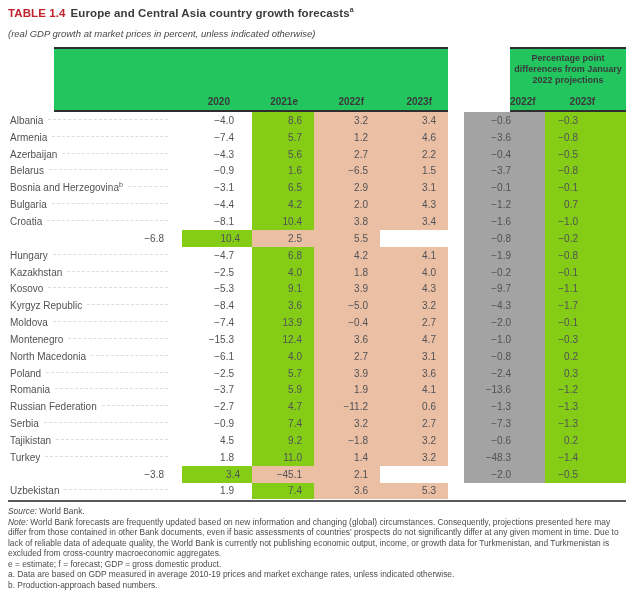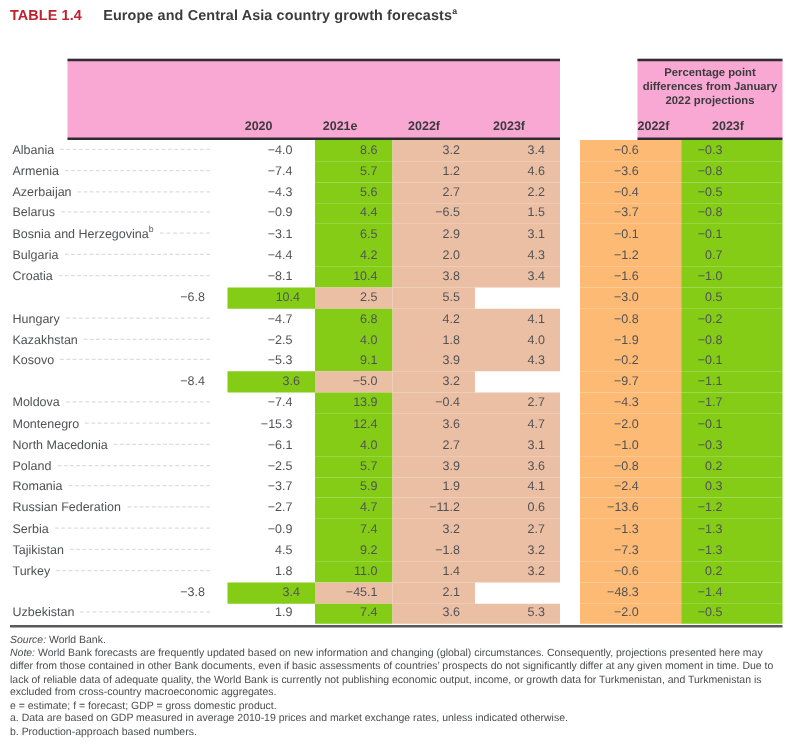--- a/index.html
+++ b/index.html
@@ -4,67 +4,68 @@
 <style>
   html,body { margin:0; padding:0; background:#ffffff; }
   .page {
     position:relative; width:634px; height:597px; background:#ffffff;
     font-family:"Liberation Sans", sans-serif; color:#515256; overflow:hidden;
   }
   sup { font-size:7px; line-height:0; }
 
   
   .title { position:absolute; left:8px; top:7px; font-size:11.5px; font-weight:bold; color:#3b3b3d; letter-spacing:.1px; }
-  .title .tag { color:#c0232e; margin-right:17px; }
+  .title .tag { color:#c0232e; margin-right:5px; }
   .subtitle { position:absolute; left:8px; top:28px; font-size:9.5px; font-style:italic; color:#47484b; }
 
   
   .main-block { position:absolute; left:8px; top:47px; width:440px; }
   .diff-block { position:absolute; left:464px; top:47px; width:162px; }
 
   .band {
-    background:#f9a8d4; height:61px; position:relative;
+    background:#22c55e; height:61px; position:relative;
     border-top:2px solid #2e2e30; border-bottom:2px solid #2e2e30;margin-left:46px;
   }
-  .band-labels { position:absolute; left:0; right:16px; bottom:3px; display:grid; grid-template-columns:1fr 70px 62px 66px 68px; }
+  .band-labels { position:absolute; left:0; right:4px; bottom:3px; display:grid; grid-template-columns:1fr 70px 62px 66px 68px; }
   .hl { font-weight:bold; font-size:10px; color:#3a3a3c; }
 
   .diff-head { padding-top:4px; text-align:center; font-weight:bold; font-size:9px; line-height:11px; color:#3a3a3c; }
   .dlabels { position:absolute; left:0; right:0; bottom:3px; display:grid; grid-template-columns:1fr 1fr; }
 
   
   .trow { display:grid; grid-template-columns:1fr 70px 62px 66px 68px; height:16.85px; align-items:center; font-size:10px; }
   .drow { display:grid; grid-template-columns:1fr 1fr; height:16.85px; align-items:center; font-size:10px; }
   .cell { height:100%; display:flex; align-items:center; }
   .num { justify-content:flex-end; text-align:right; }
   .c0 { padding-right:18px; }
   .c1 { padding-right:12px; background:#84cc16; }
   .c2 { padding-right:12px; background:#ebbfa4; }
   .c3 { padding-right:12px; background:#ebbfa4; }
-  .d0 { padding-right:34px; background:#fdba74; }
+  .d0 { padding-right:34px; background:#a3a3a3; }
   .d1 { padding-right:48px; background:#84cc16; }
   .dlabels .d0, .dlabels .d1 { background:transparent; }
   .band-labels .c1, .band-labels .c2, .band-labels .c3 { background:transparent; }
   .country { padding-left:2px; font-size:10px; color:#515256;text-align:center; }
   .leader { flex:1; border-bottom:1px dashed #dcdddf; align-self:center; margin:0 14px 0 5px; transform:translateY(-1px); }
 
   .bottom-rule { position:absolute; left:8px; top:500px; width:618px; height:2px; background:#58595b; }
 
   
   .footer { position:absolute; left:8px; top:506px; width:620px; font-size:8.4px; line-height:10.5px; color:#4b4c4e; }
   .fline i { }
 </style>
 </head>
 <body>
 
 <div class="page">
 
   <div class="title">
     <span class="tag">TABLE 1.4</span><span>Europe and Central Asia country growth forecasts</span><sup>a</sup>
   </div>
+  <div class="subtitle">(real GDP growth at market prices in percent, unless indicated otherwise)</div>
 
   <div class="main-block">
     <div class="band">
       <div class="band-labels">
         <div class="cell"></div>
         <div class="cell num c0 hl">2020</div>
         <div class="cell num c1 hl">2021e</div>
         <div class="cell num c2 hl">2022f</div>
         <div class="cell num c3 hl">2023f</div>
       </div>
@@ -99,21 +100,21 @@
           <div class="cell num c1">5.6</div>
           <div class="cell num c2">2.7</div>
           <div class="cell num c3">2.2</div>
         </div>
         <div class="trow">
           <div class="cell country">
             <span>Belarus</span>
             <span class="leader"></span>
           </div>
           <div class="cell num c0">−0.9</div>
-          <div class="cell num c1">4.4</div>
+          <div class="cell num c1">1.6</div>
           <div class="cell num c2">−6.5</div>
           <div class="cell num c3">1.5</div>
         </div>
         <div class="trow">
           <div class="cell country">
             <span>Bosnia and Herzegovina<sup>b</sup></span>
             <span class="leader"></span>
           </div>
           <div class="cell num c0">−3.1</div>
           <div class="cell num c1">6.5</div>
@@ -170,20 +171,24 @@
           <div class="cell country">
             <span>Kosovo</span>
             <span class="leader"></span>
           </div>
           <div class="cell num c0">−5.3</div>
           <div class="cell num c1">9.1</div>
           <div class="cell num c2">3.9</div>
           <div class="cell num c3">4.3</div>
         </div>
         <div class="trow">
+          <div class="cell country">
+            <span>Kyrgyz Republic</span>
+            <span class="leader"></span>
+          </div>
           <div class="cell num c0">−8.4</div>
           <div class="cell num c1">3.6</div>
           <div class="cell num c2">−5.0</div>
           <div class="cell num c3">3.2</div>
         </div>
         <div class="trow">
           <div class="cell country">
             <span>Moldova</span>
             <span class="leader"></span>
           </div>
@@ -326,24 +331,20 @@
         </div>
         <div class="drow">
           <div class="cell num d0">−1.2</div>
           <div class="cell num d1">0.7</div>
         </div>
         <div class="drow">
           <div class="cell num d0">−1.6</div>
           <div class="cell num d1">−1.0</div>
         </div>
         <div class="drow">
-          <div class="cell num d0">−3.0</div>
-          <div class="cell num d1">0.5</div>
-        </div>
-        <div class="drow">
           <div class="cell num d0">−0.8</div>
           <div class="cell num d1">−0.2</div>
         </div>
         <div class="drow">
           <div class="cell num d0">−1.9</div>
           <div class="cell num d1">−0.8</div>
         </div>
         <div class="drow">
           <div class="cell num d0">−0.2</div>
           <div class="cell num d1">−0.1</div>

